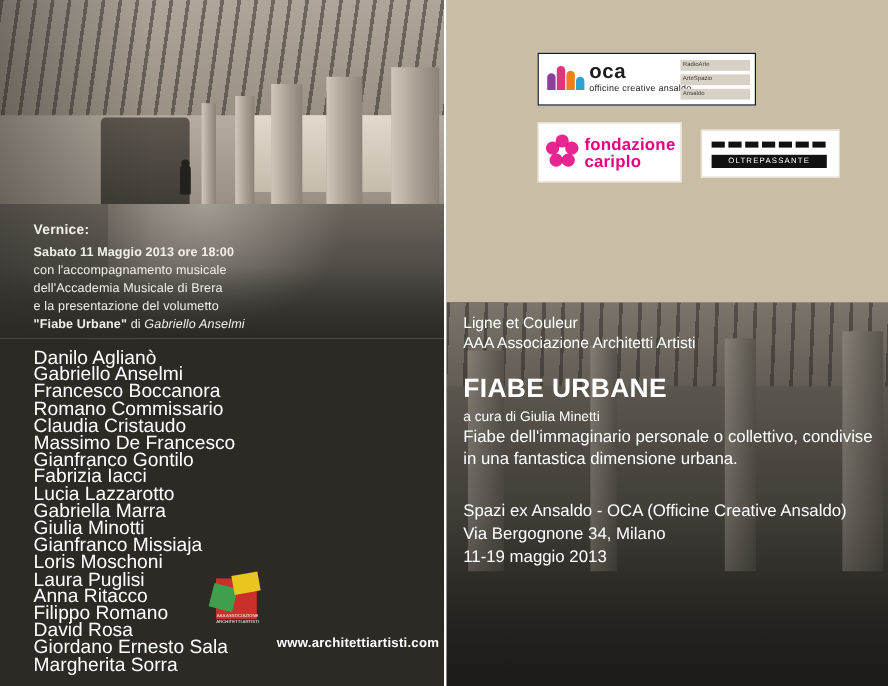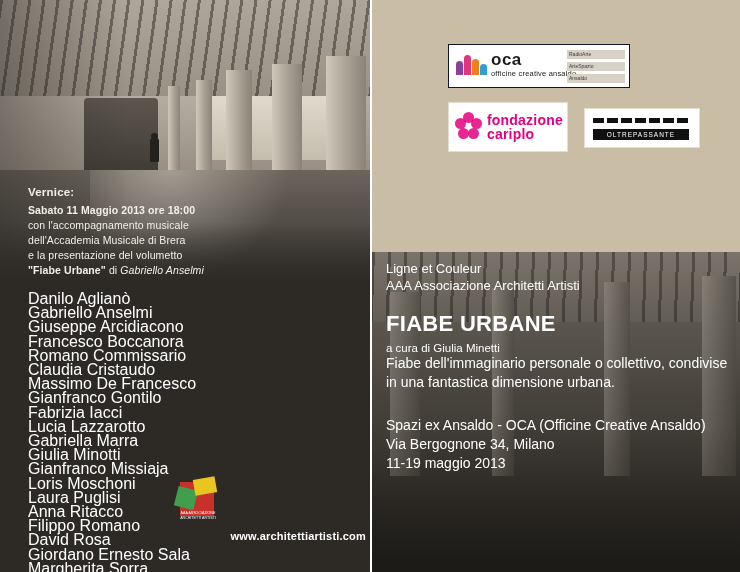--- a/index.html
+++ b/index.html
@@ -525,21 +525,20 @@
       <div class="v-line">dell'Accademia Musicale di Brera</div>
       <div class="v-line">e la presentazione del volumetto</div>
       <div class="v-line">
         <span class="v-bold">"Fiabe Urbane"</span><span> di </span><span class="v-ital">Gabriello Anselmi</span>
       </div>
     </div>
 
     <div class="names">
       <div class="name">Danilo Aglianò</div>
       <div class="name">Gabriello Anselmi</div>
-      <div class="name">Giuseppe Arcidiacono</div>
       <div class="name">Francesco Boccanora</div>
       <div class="name">Romano Commissario</div>
       <div class="name">Claudia Cristaudo</div>
       <div class="name">Massimo De Francesco</div>
       <div class="name">Gianfranco Gontilo</div>
       <div class="name">Fabrizia Iacci</div>
       <div class="name">Lucia Lazzarotto</div>
       <div class="name">Gabriella Marra</div>
       <div class="name">Giulia Minotti</div>
       <div class="name">Gianfranco Missiaja</div>

